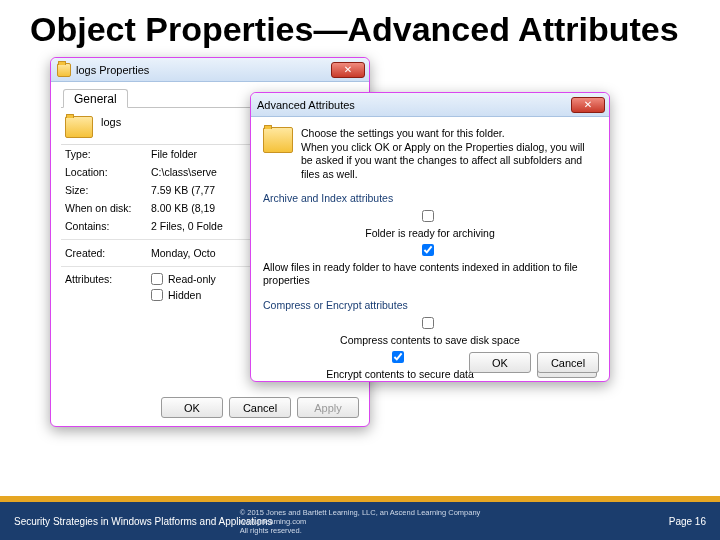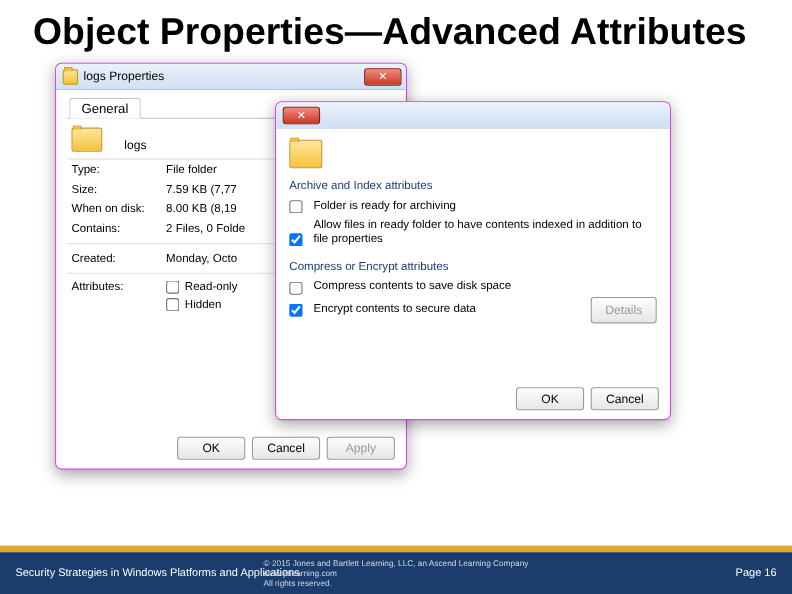--- a/index.html
+++ b/index.html
@@ -15,21 +15,21 @@
   .folder-ico { background: linear-gradient(#ffe79e,#f5c23a); border: 1px solid #c99322; border-radius: 2px; position: relative; }
   .folder-ico::before { content: ""; position: absolute; top: -3px; left: 0; width: 6px; height: 3px; background: #f5c23a; border: 1px solid #c99322; border-bottom: none; border-radius: 1px 1px 0 0; }
   .tb-title { font-size: 11px; flex: 1; }
   .closebtn { width: 34px; height: 16px; background: linear-gradient(#f08a7d,#c83a2a); border: 1px solid #8a1d12; border-radius: 3px; color: #fff; display: flex; align-items: center; justify-content: center; font-size: 10px; cursor: pointer; }
 
   
   .props { left: 0; top: 0; width: 320px; height: 370px; }
   .props-body { padding: 6px 10px 8px 10px; }
   .tabstrip { height: 20px; border-bottom: 1px solid #c3c3c3; position: relative; }
   .tab { position: absolute; top: 1px; left: 2px; height: 19px; padding: 2px 10px; border: 1px solid #c3c3c3; border-bottom: 1px solid #fff; background: #fff; border-radius: 3px 3px 0 0; font-size: 12px; }
-  .namebox { display: flex; align-items: flex-end; gap: 20px; padding: 8px 0 6px 4px; border-bottom: 1px solid #ddd; }
+  .namebox { display: flex; align-items: flex-start; gap: 8px; padding: 8px 0 6px 4px; border-bottom: 1px solid #ddd; }
   .namebox .folder-ico { width: 28px; height: 22px; }
   .namebox input { border: none; font-size: 11px; width: 180px; outline: none; }
   .kv { display: flex; padding: 3px 0 3px 4px; font-size: 10.5px; }
   .kv .k { width: 86px; color: #000; }
   .kv .v { flex: 1; color: #000; }
   .sep { border-top: 1px solid #e2e2e2; margin: 4px 0; }
   .attr-row { display: flex; align-items: center; padding: 2px 0 2px 4px; font-size: 10.5px; }
   .attr-row .k { width: 86px; }
   .chk { width: 12px; height: 12px; margin-right: 5px; }
   .btnrow { position: absolute; bottom: 8px; right: 10px; display: flex; gap: 6px; }
@@ -37,21 +37,21 @@
   .wbtn:disabled, .wbtn.disabled { color: #9a9a9a; cursor: default; }
 
   
   .adv { left: 200px; top: 35px; width: 360px; height: 290px; }
   .adv-body { padding: 10px 12px 8px 12px; font-size: 10.5px; }
   .adv-top { display: flex; gap: 8px; }
   .adv-icon { width: 30px; height: 26px; flex: none; }
   .adv-text { font-size: 10.5px; line-height: 1.3; }
   .group-label { margin: 10px 0 4px 0; color: #1a3e74; font-size: 10.5px; }
   .group-box { }
-  .chk-row { display: flex; align-items: flex-end; gap: 5px; padding: 2px 0; }
+  .chk-row { display: flex; align-items: center; gap: 5px; padding: 2px 0; flex-direction: column; }
   .chk-row label { font-size: 10.5px; line-height: 1.25; }
   .adv .row-with-btn { display: flex; align-items: center; }
   .adv .row-with-btn .chk-row { flex: 1; }
   .adv .small { min-width: 60px; height: 24px; }
   .adv-btnrow { position: absolute; bottom: 8px; right: 10px; display: flex; gap: 6px; }
 
   
   .footer { position: absolute; left: 0; right: 0; bottom: 0; height: 44px; }
   .footer .bar1 { position: absolute; left: 0; right: 0; top: 0; height: 6px; background: #e6a623; }
   .footer .bar2 { position: absolute; left: 0; right: 0; top: 6px; bottom: 0; background: #1b3d6d; color: #fff; display: flex; align-items: center; padding: 0 14px; font-size: 9px; }
@@ -79,20 +79,24 @@
         </div>
         <div class="namebox">
           <span class="folder-ico"></span>
           <input type="text" value="logs" style="">
         </div>
         <div class="kv">
             <div class="k">Type:</div>
             <div class="v">File folder</div>
           </div>
         <div class="kv">
+            <div class="k">Location:</div>
+            <div class="v">C:\class\serve</div>
+          </div>
+        <div class="kv">
             <div class="k">Size:</div>
             <div class="v">7.59 KB (7,77</div>
           </div>
         <div class="kv">
             <div class="k">When on disk:</div>
             <div class="v">8.00 KB (8,19</div>
           </div>
         <div class="kv">
             <div class="k">Contains:</div>
             <div class="v">2 Files, 0 Folde</div>
@@ -116,25 +120,30 @@
       </div>
       <div class="btnrow">
         <button class="wbtn">OK</button>
         <button class="wbtn">Cancel</button>
         <button class="wbtn disabled">Apply</button>
       </div>
     </div>
 
     <div class="win adv">
       <div class="titlebar">
+        <span class="tb-title">Advanced Attributes</span>
         <div class="closebtn">✕</div>
       </div>
       <div class="adv-body">
         <div class="adv-top">
           <span class="adv-icon folder-ico"></span>
+          <div class="adv-text">
+            <div>Choose the settings you want for this folder.</div>
+            <div>When you click OK or Apply on the Properties dialog, you will be asked if you want the changes to affect all subfolders and files as well.</div>
+          </div>
         </div>
 
         <div class="group-label">Archive and Index attributes</div>
         <div class="group-box">
           <div class="chk-row">
             <input class="chk" type="checkbox" style="">
             <label>Folder is ready for archiving</label>
           </div>
           <div class="chk-row">
             <input class="chk" type="checkbox" checked="" style="">

